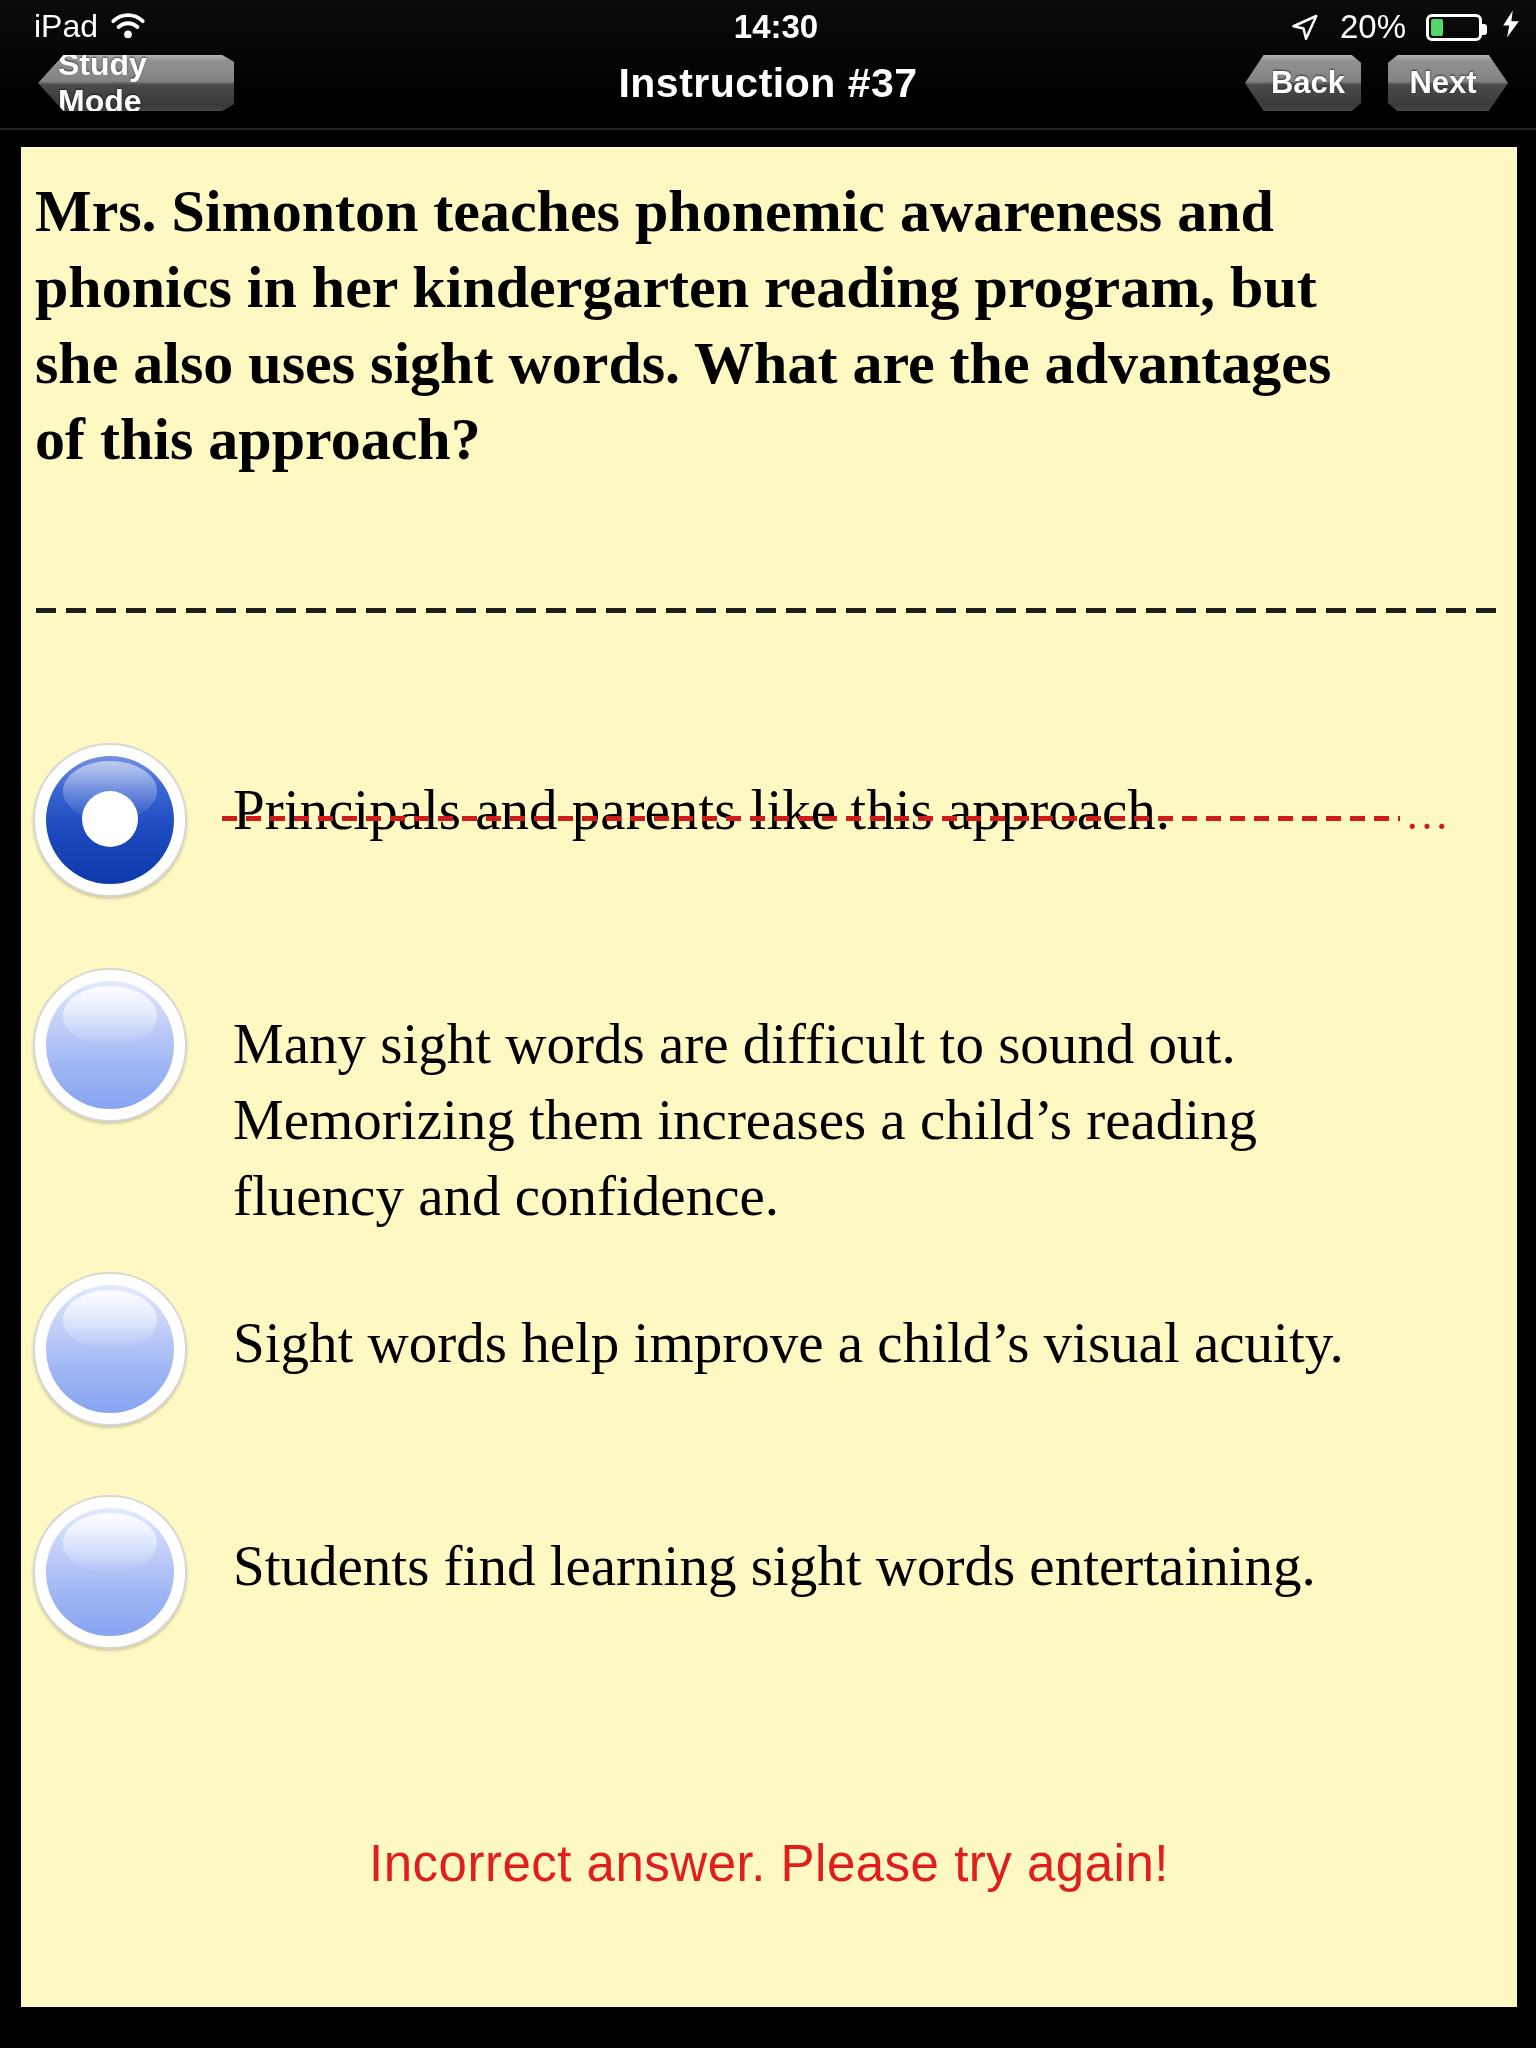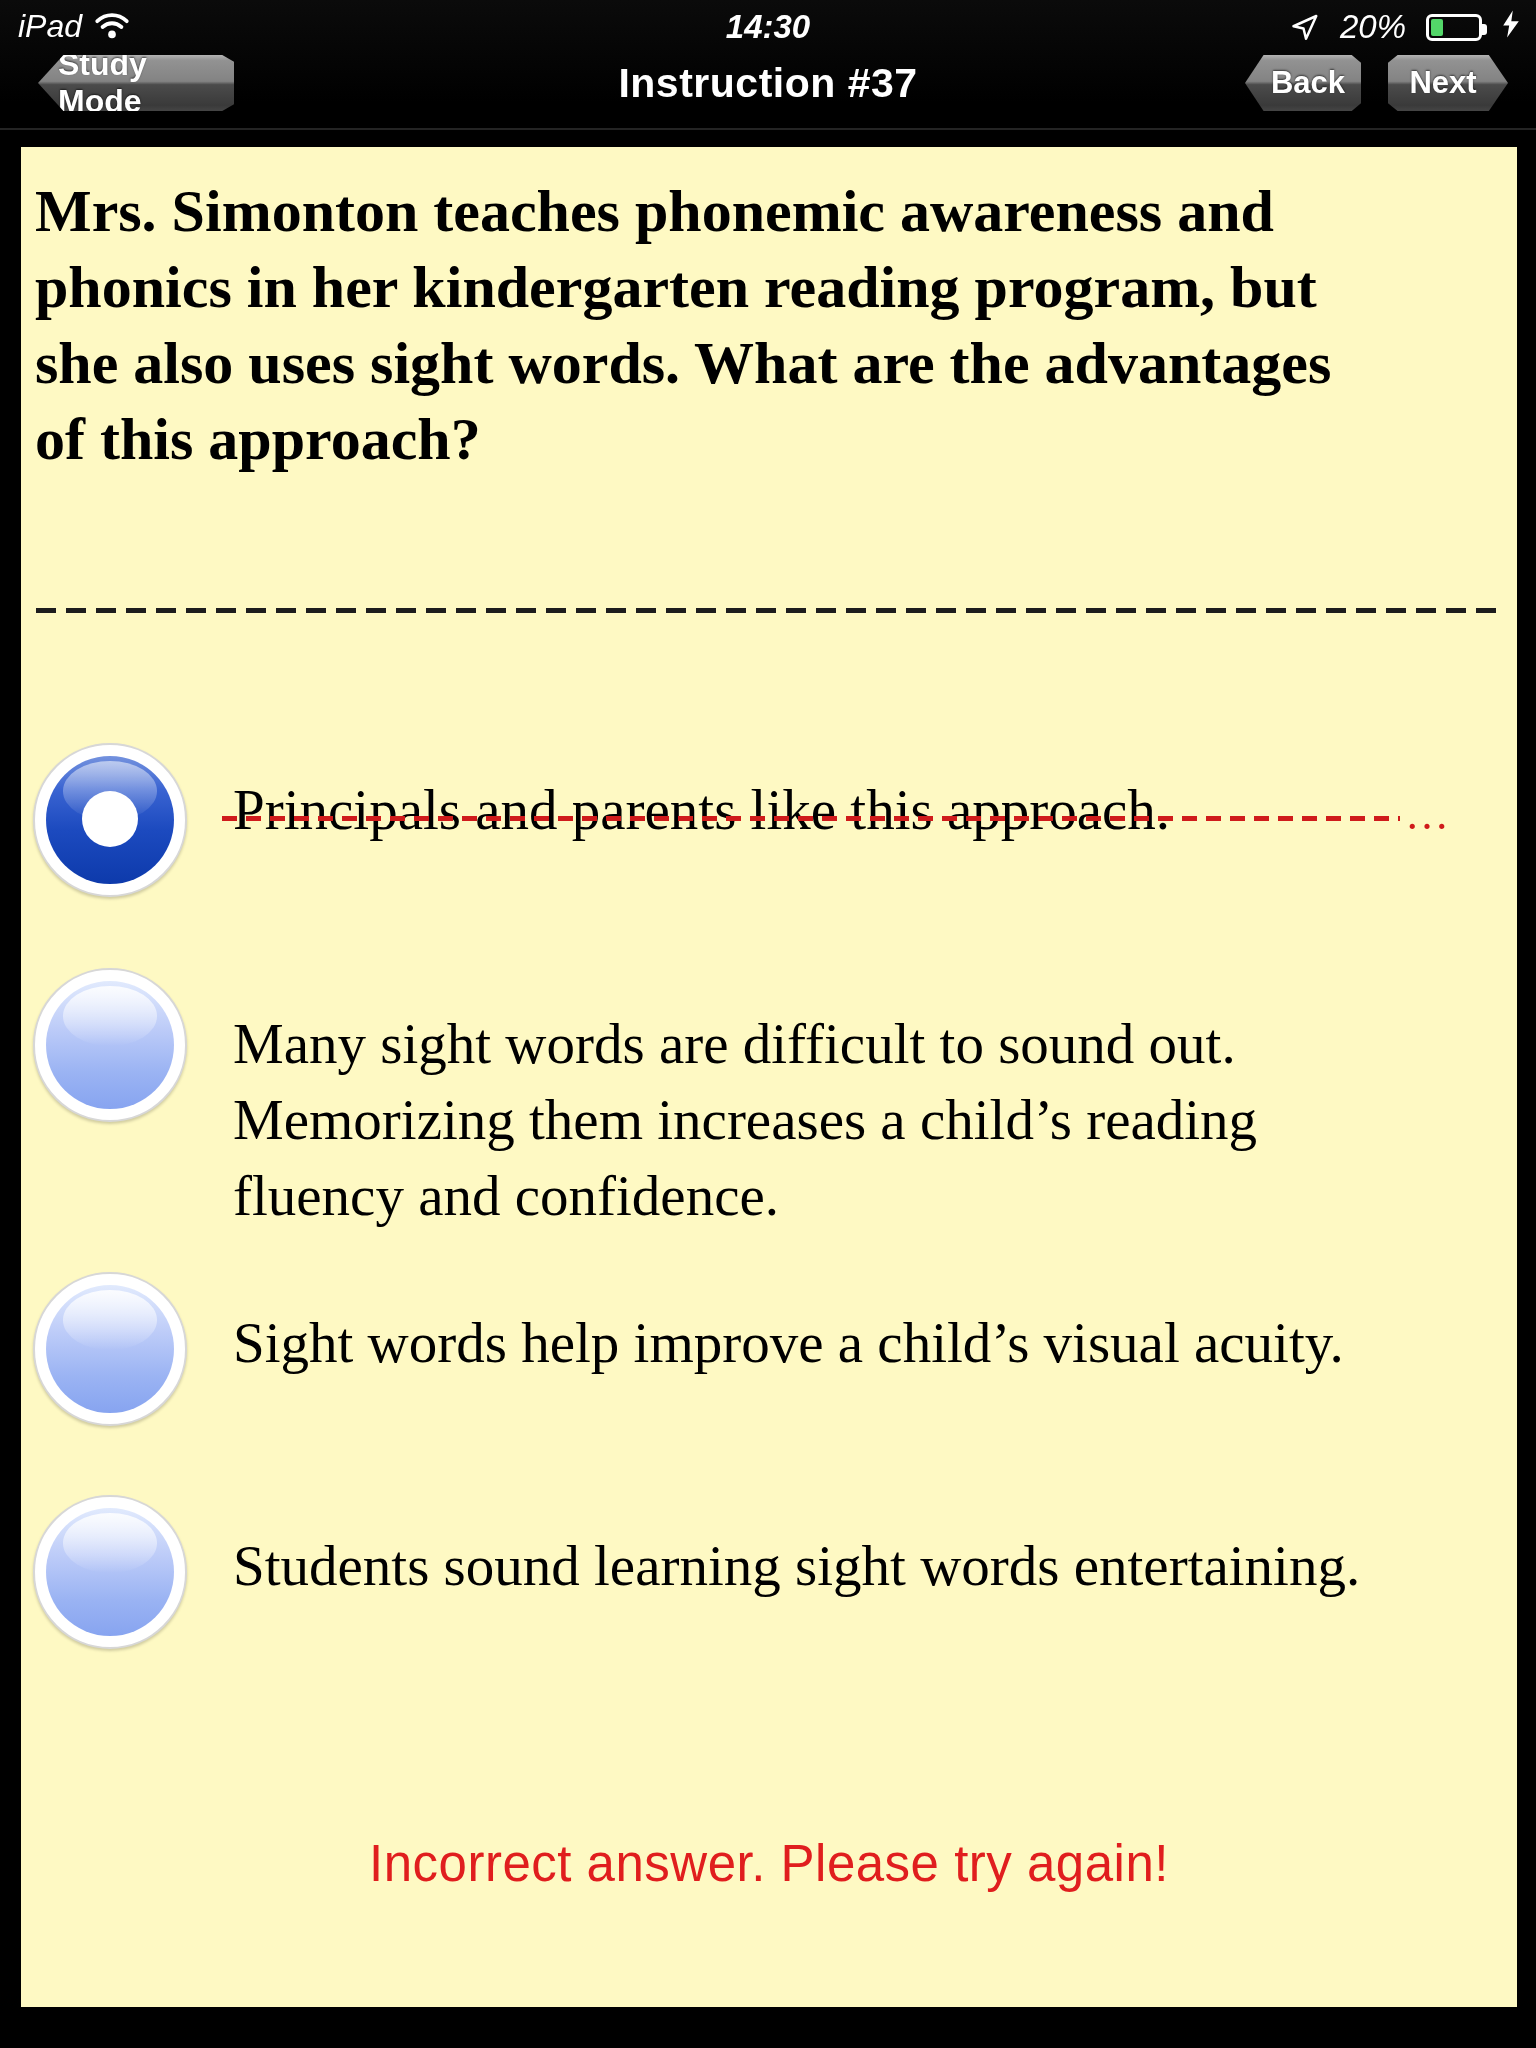--- a/index.html
+++ b/index.html
@@ -9,24 +9,24 @@
     position:relative;
     overflow:hidden;
     font-family:"Liberation Sans", sans-serif;
   }
   
   .topbar{
     position:absolute;left:0;top:0;width:1536px;height:147px;
     background:linear-gradient(180deg,#0b0b0b 0%,#000 70%);
   }
   .statusbar{
-    position:absolute;left:0;top:0;right:0;height:52px;
+    position:absolute;left:16px;top:0;right:0;height:52px;
     display:flex;align-items:center;
     padding:0 18px;box-sizing:border-box;
-    color:#fff;font-size:32px;font-weight:400;font-style:italic;
+    color:#fff;font-size:32px;font-weight:400;
   }
   .status-left{display:flex;align-items:center;gap:12px;}
   .status-time{
     position:absolute;left:0;right:0;top:8px;text-align:center;
     font-size:33px;font-weight:700;color:#fff;
   }
   .status-right{
     position:absolute;right:16px;top:6px;height:42px;
     display:flex;align-items:center;gap:20px;font-size:33px;color:#fff;
   }
@@ -212,16 +212,16 @@
 fluency and confidence.</div>
 
   <div class="radio unselected" id="radio-3">
     <div class="sphere"></div>
   </div>
   <div class="opt-text" id="opt-text-3">Sight words help improve a child’s visual acuity.</div>
 
   <div class="radio unselected" id="radio-4">
     <div class="sphere"></div>
   </div>
-  <div class="opt-text" id="opt-text-4">Students sound learning sight words entertaining.</div>
+  <div class="opt-text" id="opt-text-4">Students find learning sight words entertaining.</div>
 
   <div class="feedback">Incorrect answer. Please try again!</div>
 </div>
 
 </body></html>

